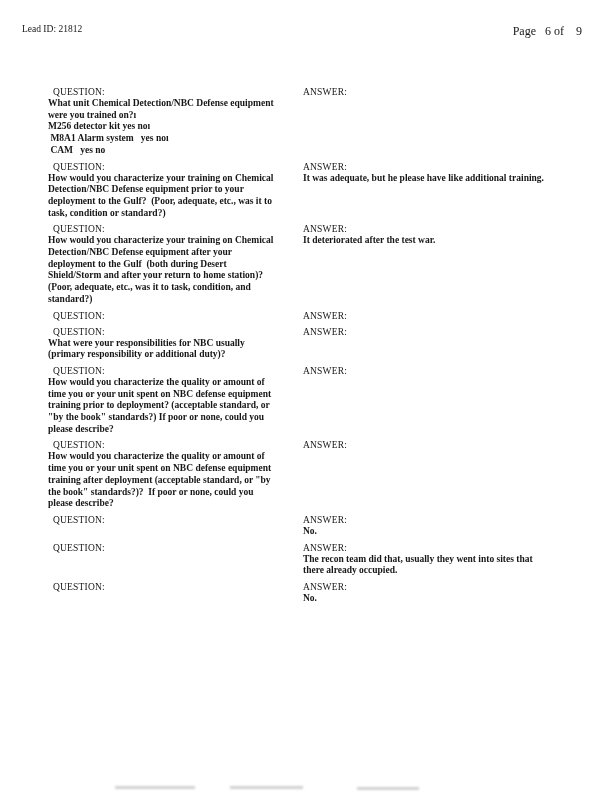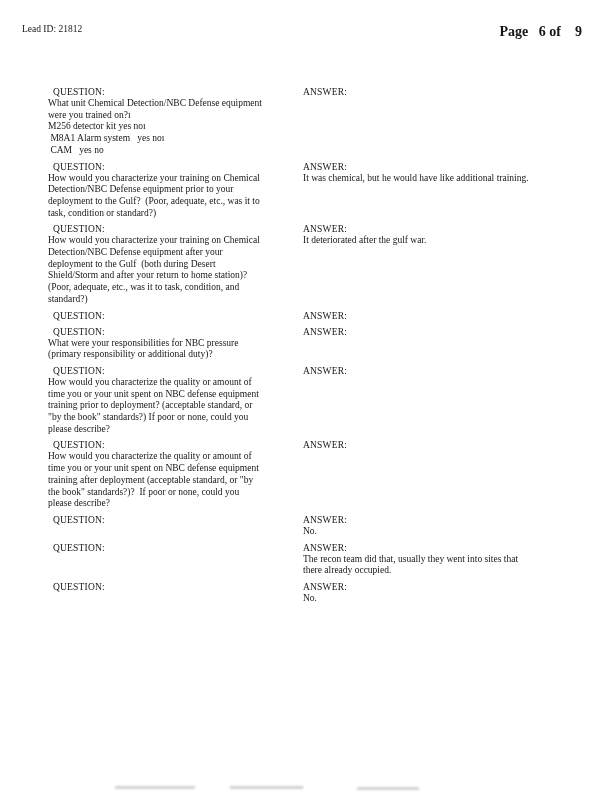--- a/index.html
+++ b/index.html
@@ -21,23 +21,22 @@
     position: absolute;
     left: 22px;
     top: 24px;
     font-size: 9.5px;
     white-space: pre;
   }
   .page-info {
     position: absolute;
     right: 30px;
     top: 24px;
-    font-size: 14px;
+    font-size: 12px;
     white-space: pre;
-    font-weight: bold;
   }
   .content {
     position: absolute;
     left: 48px;
     top: 86px;
     right: 20px;
   }
   .block {
     display: flex;
     margin-bottom: 4px;
@@ -54,20 +53,21 @@
     font-weight: normal;
     font-size: 9.5px;
     line-height: 12px;
     letter-spacing: 0.2px;
   }
   .qhead { padding-left: 5px; }
   .qtext, .atext {
     font-size: 9.5px;
     line-height: 11.7px;
     white-space: pre-wrap;
+    font-weight: bold;
   }
   .scan-smudge {
     position: absolute;
     height: 3px;
     background: #9a9a9a;
     opacity: 0.45;
     filter: blur(1px);
   }
   .smudge-1 { left: 115px; top: 786px; width: 80px; }
   .smudge-2 { left: 230px; top: 786px; width: 73px; }
@@ -101,54 +101,54 @@
     <div class="block">
       <div class="qcol">
         <div class="qhead">QUESTION:</div>
         <div class="qtext">How would you characterize your training on Chemical
 Detection/NBC Defense equipment prior to your
 deployment to the Gulf?  (Poor, adequate, etc., was it to
 task, condition or standard?)</div>
       </div>
       <div class="acol">
         <div class="ahead">ANSWER:</div>
-        <div class="atext">It was chemical, but he would have like additional training.</div>
+        <div class="atext">It was adequate, but he please have like additional training.</div>
       </div>
     </div>
 
     <div class="block">
       <div class="qcol">
         <div class="qhead">QUESTION:</div>
         <div class="qtext">How would you characterize your training on Chemical
 Detection/NBC Defense equipment after your
 deployment to the Gulf  (both during Desert
 Shield/Storm and after your return to home station)?
 (Poor, adequate, etc., was it to task, condition, and
 standard?)</div>
       </div>
       <div class="acol">
         <div class="ahead">ANSWER:</div>
-        <div class="atext">It deteriorated after the gulf war.</div>
-      </div>
-    </div>
-
-    <div class="block">
-      <div class="qcol">
-        <div class="qhead">QUESTION:</div>
-      </div>
-      <div class="acol">
-        <div class="ahead">ANSWER:</div>
-        <div class="atext"></div>
-      </div>
-    </div>
-
-    <div class="block">
-      <div class="qcol">
-        <div class="qhead">QUESTION:</div>
-        <div class="qtext">What were your responsibilities for NBC pressure
+        <div class="atext">It deteriorated after the test war.</div>
+      </div>
+    </div>
+
+    <div class="block">
+      <div class="qcol">
+        <div class="qhead">QUESTION:</div>
+      </div>
+      <div class="acol">
+        <div class="ahead">ANSWER:</div>
+        <div class="atext"></div>
+      </div>
+    </div>
+
+    <div class="block">
+      <div class="qcol">
+        <div class="qhead">QUESTION:</div>
+        <div class="qtext">What were your responsibilities for NBC usually
 (primary responsibility or additional duty)?</div>
       </div>
       <div class="acol">
         <div class="ahead">ANSWER:</div>
         <div class="atext"></div>
       </div>
     </div>
 
     <div class="block">
       <div class="qcol">

